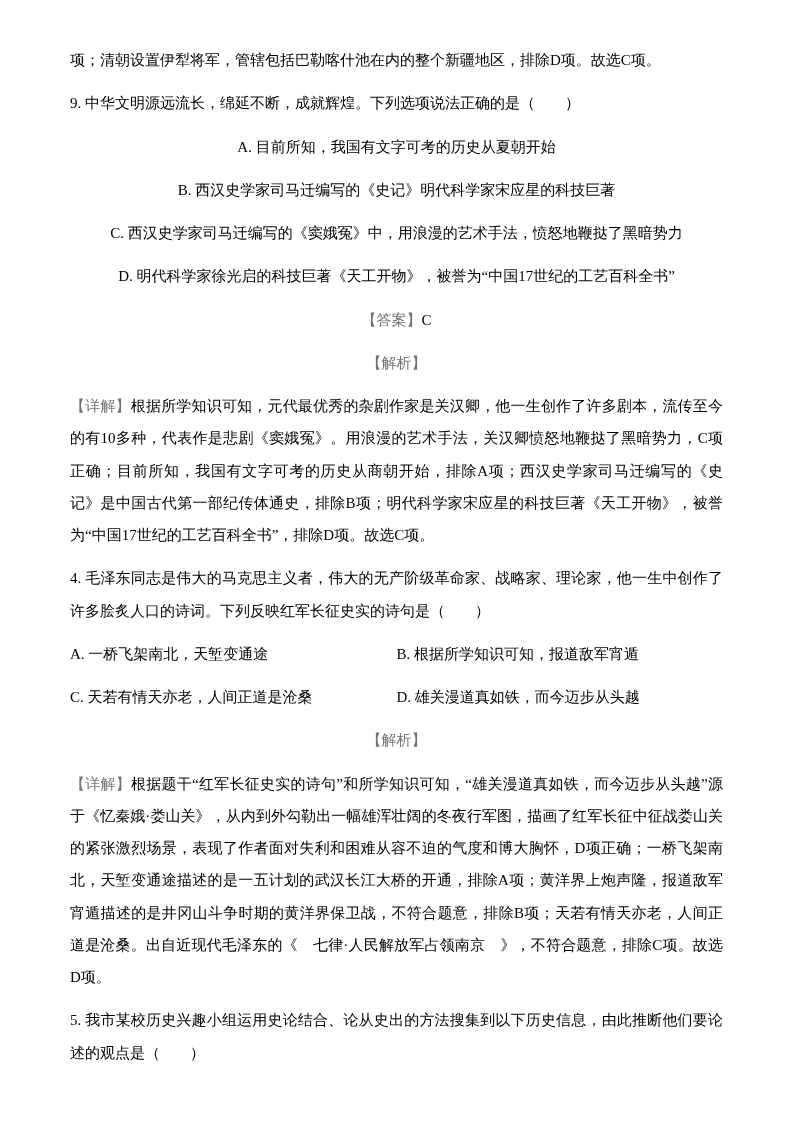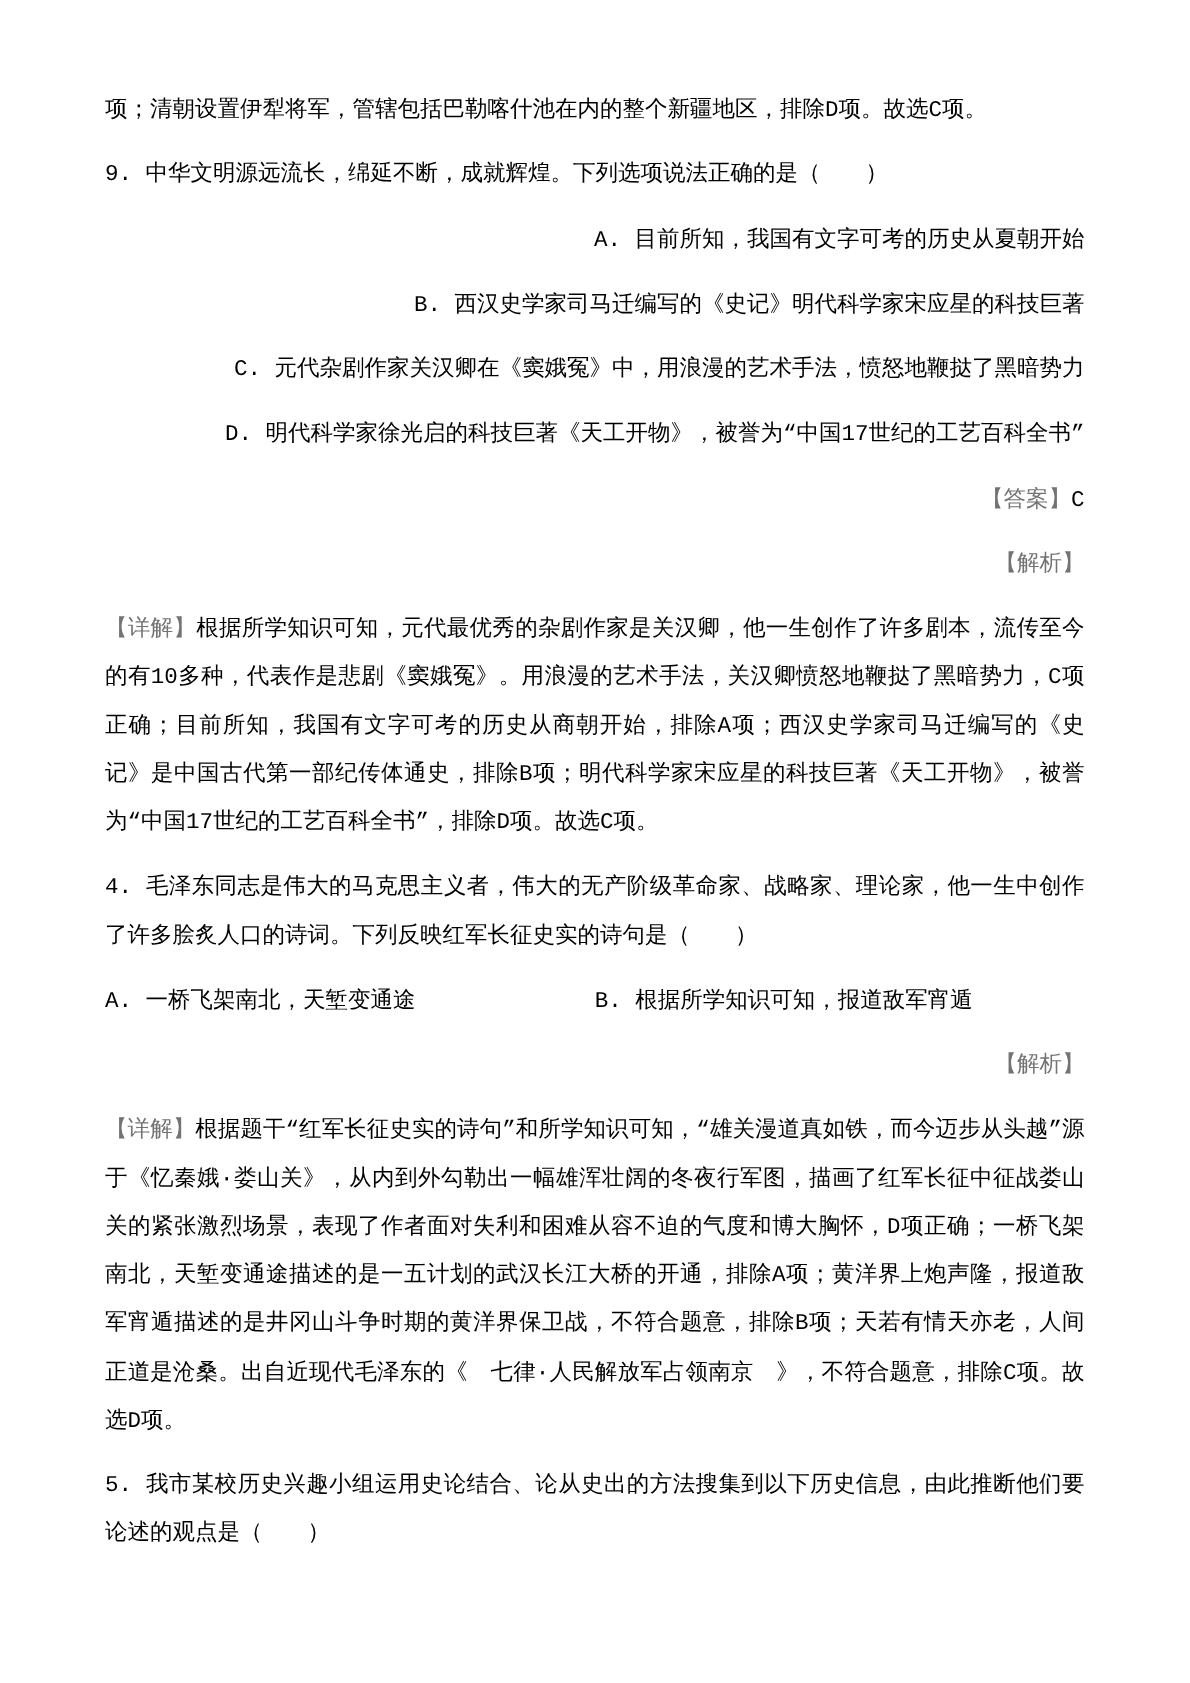--- a/index.html
+++ b/index.html
@@ -6,35 +6,35 @@
   html, body {
     margin: 0;
     padding: 0;
     background: #ffffff;
   }
   .page {
     position: relative;
     width: 793px;
     height: 1122px;
     background: #ffffff;
-    padding: 58px 70px 40px 70px;
-    font-family: Liberation Mono, monospace;
+    padding: 44px 70px 40px 70px;
+    font-family: Liberation Serif, serif;
     font-size: 15px;
     color: #000000;
     overflow: hidden;
   }
   .para {
     margin: 0 0 11px 0;
     line-height: 2.15;
     text-align: justify;
   }
   .line {
     margin: 10px 0 11px 0;
     line-height: 2.15;
-    text-align: right;
+    text-align: center;
   }
   .blue {
     color: #737373;
   }
   .opt-row {
     display: flex;
     margin: 0 0 11px 0;
     line-height: 2.15;
     align-items: center;
   }
@@ -46,32 +46,36 @@
 <body>
 
 <div class="page">
 
   <p class="para">项；清朝设置伊犁将军，管辖包括巴勒喀什池在内的整个新疆地区，排除D项。故选C项。</p>
 
   <section>
     <p class="para">9. 中华文明源远流长，绵延不断，成就辉煌。下列选项说法正确的是（　　）</p>
     <p class="line">A. 目前所知，我国有文字可考的历史从夏朝开始</p>
     <p class="line">B. 西汉史学家司马迁编写的《史记》明代科学家宋应星的科技巨著</p>
-    <p class="line">C. 元代杂剧作家关汉卿在《窦娥冤》中，用浪漫的艺术手法，愤怒地鞭挞了黑暗势力</p>
+    <p class="line">C. 西汉史学家司马迁编写的《窦娥冤》中，用浪漫的艺术手法，愤怒地鞭挞了黑暗势力</p>
     <p class="line">D. 明代科学家徐光启的科技巨著《天工开物》，被誉为“中国17世纪的工艺百科全书”</p>
     <p class="line"><span class="blue">【答案】</span><span>C</span></p>
     <p class="line"><span class="blue">【解析】</span></p>
     <p class="para"><span class="blue">【详解】</span><span>根据所学知识可知，元代最优秀的杂剧作家是关汉卿，他一生创作了许多剧本，流传至今的有10多种，代表作是悲剧《窦娥冤》。用浪漫的艺术手法，关汉卿愤怒地鞭挞了黑暗势力，C项正确；目前所知，我国有文字可考的历史从商朝开始，排除A项；西汉史学家司马迁编写的《史记》是中国古代第一部纪传体通史，排除B项；明代科学家宋应星的科技巨著《天工开物》，被誉为“中国17世纪的工艺百科全书”，排除D项。故选C项。</span></p>
   </section>
 
   <section>
     <p class="para">4. 毛泽东同志是伟大的马克思主义者，伟大的无产阶级革命家、战略家、理论家，他一生中创作了许多脍炙人口的诗词。下列反映红军长征史实的诗句是（　　）</p>
     <div class="opt-row">
       <span class="opt-half">A. 一桥飞架南北，天堑变通途</span>
       <span class="opt-half">B. 根据所学知识可知，报道敌军宵遁</span>
+    </div>
+    <div class="opt-row">
+      <span class="opt-half">C. 天若有情天亦老，人间正道是沧桑</span>
+      <span class="opt-half">D. 雄关漫道真如铁，而今迈步从头越</span>
     </div>
     <p class="line"><span class="blue">【解析】</span></p>
     <p class="para"><span class="blue">【详解】</span><span>根据题干“红军长征史实的诗句”和所学知识可知，“雄关漫道真如铁，而今迈步从头越”源于《忆秦娥·娄山关》，从内到外勾勒出一幅雄浑壮阔的冬夜行军图，描画了红军长征中征战娄山关的紧张激烈场景，表现了作者面对失利和困难从容不迫的气度和博大胸怀，D项正确；一桥飞架南北，天堑变通途描述的是一五计划的武汉长江大桥的开通，排除A项；黄洋界上炮声隆，报道敌军宵遁描述的是井冈山斗争时期的黄洋界保卫战，不符合题意，排除B项；天若有情天亦老，人间正道是沧桑。出自近现代毛泽东的《　七律·人民解放军占领南京　》，不符合题意，排除C项。故选D项。</span></p>
   </section>
 
   <section>
     <p class="para">5. 我市某校历史兴趣小组运用史论结合、论从史出的方法搜集到以下历史信息，由此推断他们要论述的观点是（　　）</p>
 
   </section>
 

